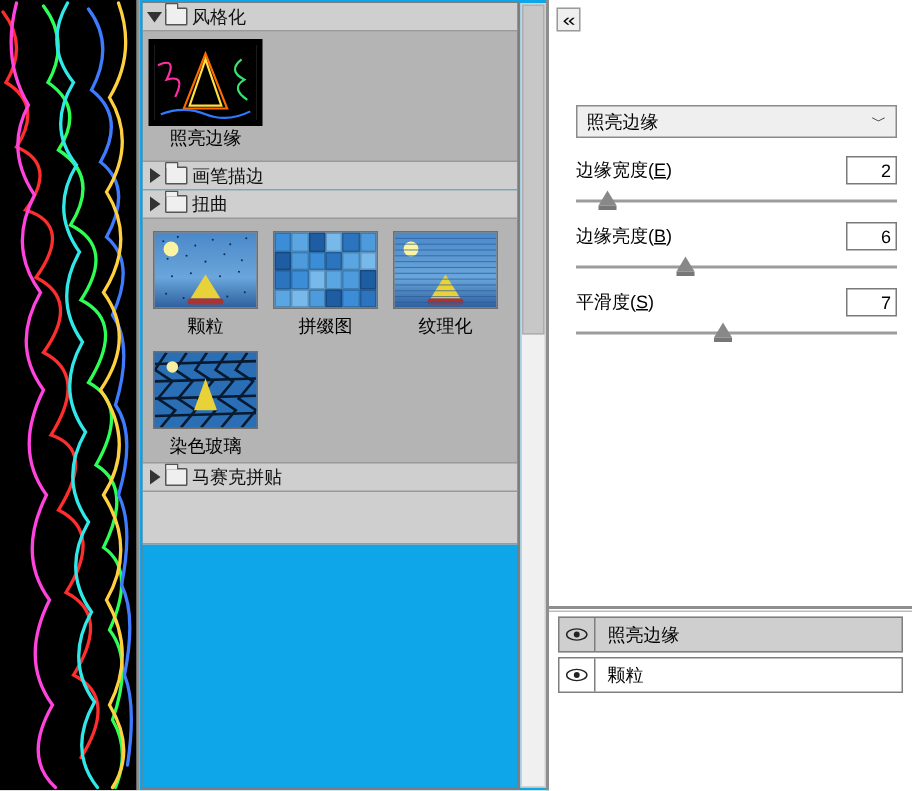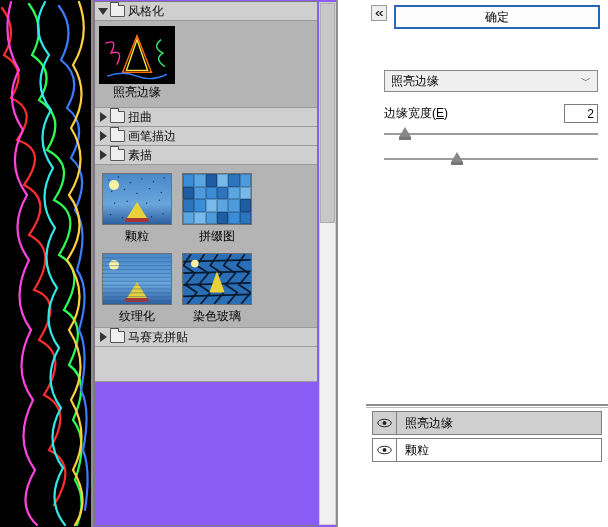--- a/index.html
+++ b/index.html
@@ -1,21 +1,21 @@
 <!DOCTYPE html>
 <html><head>
 <meta charset="utf-8">
 <style>
   * { box-sizing: border-box; margin: 0; padding: 0; font-family: "Microsoft YaHei", Arial, sans-serif; font-size: 12px; }
   body { width: 608px; height: 527px; background: #fff; position: relative; overflow: hidden; }
 
   .preview-panel { position: absolute; left: 0; top: 0; width: 93px; height: 527px; border-right: 2px solid #8e8e8e; overflow: hidden; }
   .preview-panel svg { width: 100%; height: 100%; }
 
-  .center-panel { position: absolute; left: 93px; top: 0; width: 245px; height: 527px; border-right: 2px solid #8e8e8e; background: #8b5cf6; }
+  .center-panel { position: absolute; left: 93px; top: 0; width: 273px; height: 527px; border-right: 2px solid #8e8e8e; background: #0ea5e9; }
   .center-inner { position: absolute; left: 1px; top: 1px; right: 18px; bottom: 1px; border: 1px solid #7c7c7c; overflow: hidden; }
   .scrollbar-v { position: absolute; right: 0; top: 2px; width: 17px; bottom: 2px; background: #f0f0f0; border: 1px solid #d0d0d0; }
   .scrollbar-v .thumb { position: absolute; top: 0; left: 0; right: 0; height: 220px; background: #c7c7c7; border: 1px solid #aeaeae; }
 
   .cat-header { height: 19px; background: #cfcfcf; border-bottom: 1px solid #9a9a9a; display: flex; align-items: center; padding-left: 3px; gap: 3px; cursor: default; }
   .tri { display: inline-block; width: 9px; height: 9px; position: relative; }
   .tri.down::before { content: ""; position: absolute; left: 0; top: 1px; border-left: 5px solid transparent; border-right: 5px solid transparent; border-top: 7px solid #333; }
   .tri.right::before { content: ""; position: absolute; left: 2px; top: -1px; border-top: 5px solid transparent; border-bottom: 5px solid transparent; border-left: 7px solid #333; }
   .folder { display: inline-block; width: 15px; height: 12px; background: #efefef; border: 1px solid #555; border-radius: 1px; position: relative; }
   .folder::before { content: ""; position: absolute; left: -1px; top: -4px; width: 7px; height: 3px; background: #efefef; border: 1px solid #555; border-bottom: none; border-radius: 1px 1px 0 0; }
@@ -111,34 +111,29 @@
             </g>
           </svg>
         </div>
         <div class="thumb-label">照亮边缘</div>
       </div>
     </div>
 
     <div class="cat-header">
       <span class="tri right"></span>
       <span class="folder"></span>
-      <span class="cat-label">扭曲</span>
+      <span class="cat-label">画笔描边</span>
     </div>
 
     <div class="cat-header">
       <span class="tri right"></span>
       <span class="folder"></span>
-      <span class="cat-label">画笔描边</span>
-    </div>
-
-    <div class="cat-header">
-      <span class="tri right"></span>
-      <span class="folder"></span>
-      <span class="cat-label">素描</span>
-    </div>
+      <span class="cat-label">扭曲</span>
+    </div>
+
 
     <div class="thumbs">
 
 
       <div class="thumb-item">
         <div class="thumb-box art-crack">
           <span class="art-sun"></span>
             <span class="art-sail"></span>
           <svg style="position:absolute;inset:0" viewBox="0 0 70 52">
               <g fill="#0e2c52">
@@ -239,46 +234,57 @@
   </div>
   <div class="scrollbar-v">
     <div class="thumb"></div>
   </div>
 </div>
 
 <div class="right-panel">
   <div class="collapse-btn">
     <span>«</span>
   </div>
-  <div class="ok-btn">
-    <span>确定</span>
-  </div>
   <div class="combo">
     <span>照亮边缘</span>
     <span class="chev">﹀</span>
   </div>
 
   <div class="param p-edgewidth">
     <div class="row">
       <label><span>边缘宽度(</span><u>E</u><span>)</span></label>
       <input class="val" value="2" style="">
     </div>
     <div class="slider">
       <div class="track"></div>
       <div class="knob" style="left:10%"></div>
     </div>
   </div>
 
   <div class="param p-edgebright">
+    <div class="row">
+      <label><span>边缘亮度(</span><u>B</u><span>)</span></label>
+      <input class="val" value="6" style="">
+    </div>
     <div class="slider">
       <div class="track"></div>
       <div class="knob" style="left:34%"></div>
     </div>
   </div>
 
+  <div class="param p-smooth">
+    <div class="row">
+      <label><span>平滑度(</span><u>S</u><span>)</span></label>
+      <input class="val" value="7" style="">
+    </div>
+    <div class="slider">
+      <div class="track"></div>
+      <div class="knob" style="left:46%"></div>
+    </div>
+  </div>
 
   <div class="right-divider"></div>
 
   <div class="layer-list">
     <div class="layer-row sel">
       <div class="eye">
         <svg viewBox="0 0 20 12">
             <ellipse cx="10" cy="6" rx="9" ry="5" fill="none" stroke="#222" stroke-width="1.3"></ellipse>
             <circle cx="10" cy="6" r="2.6" fill="#222"></circle>
           </svg>

